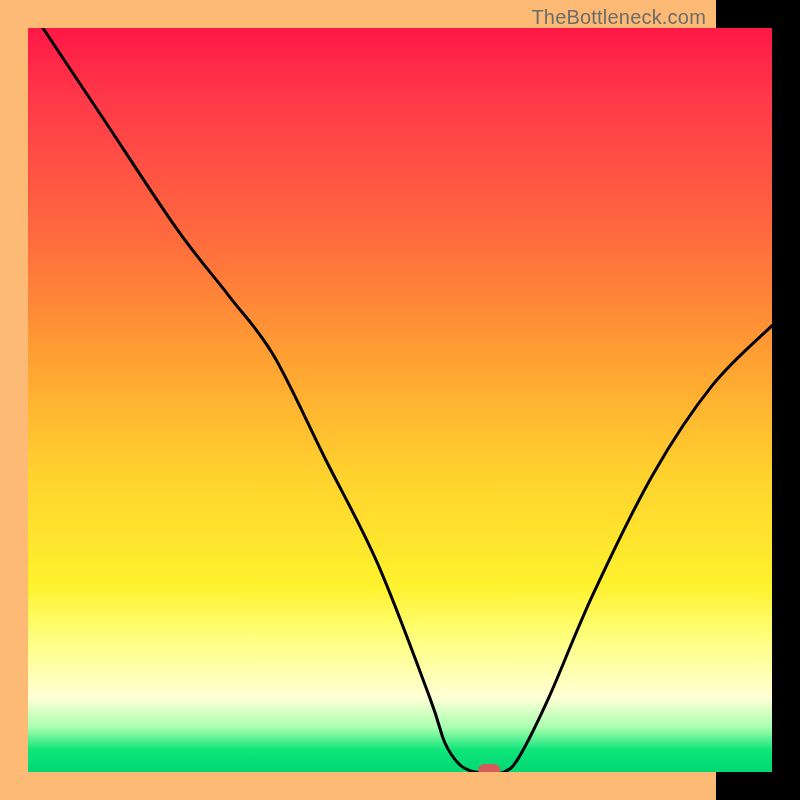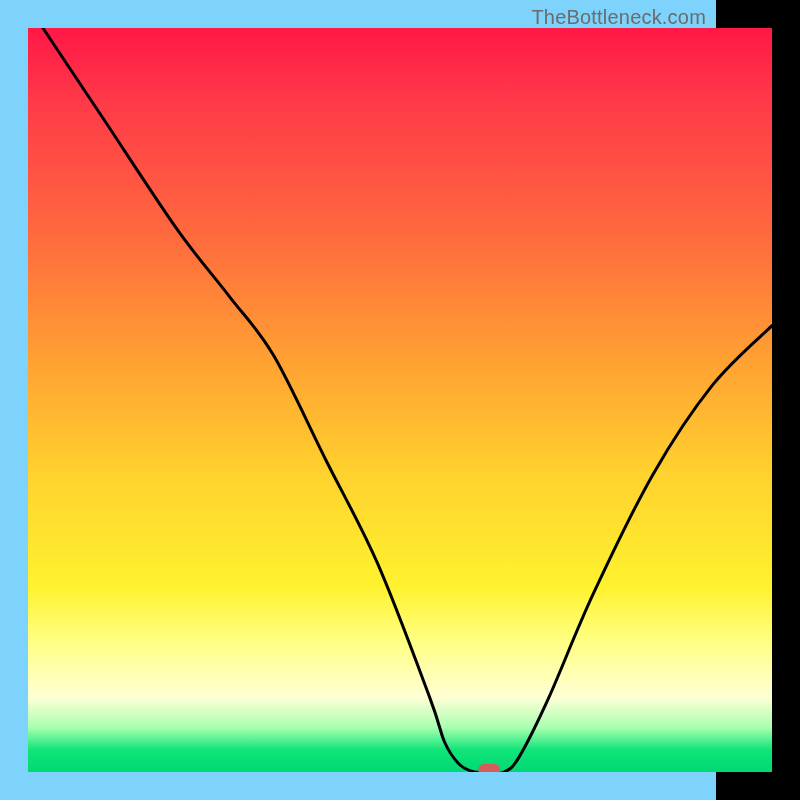--- a/index.html
+++ b/index.html
@@ -8,21 +8,21 @@
     width: 800px;
     height: 800px;
     overflow: hidden;
     background: #000;
     font-family: Arial, Helvetica, sans-serif;
   }
   .frame {
     position: relative;
     width: 716px;
     height: 800px;
-    background: #7dd3fc;
+    background: #fdba74;
     text-align: center;
   }
   .plot-area {
     position: absolute;
     left: 28px;
     top: 28px;
     width: 744px;
     height: 744px;
     
     background: linear-gradient(

